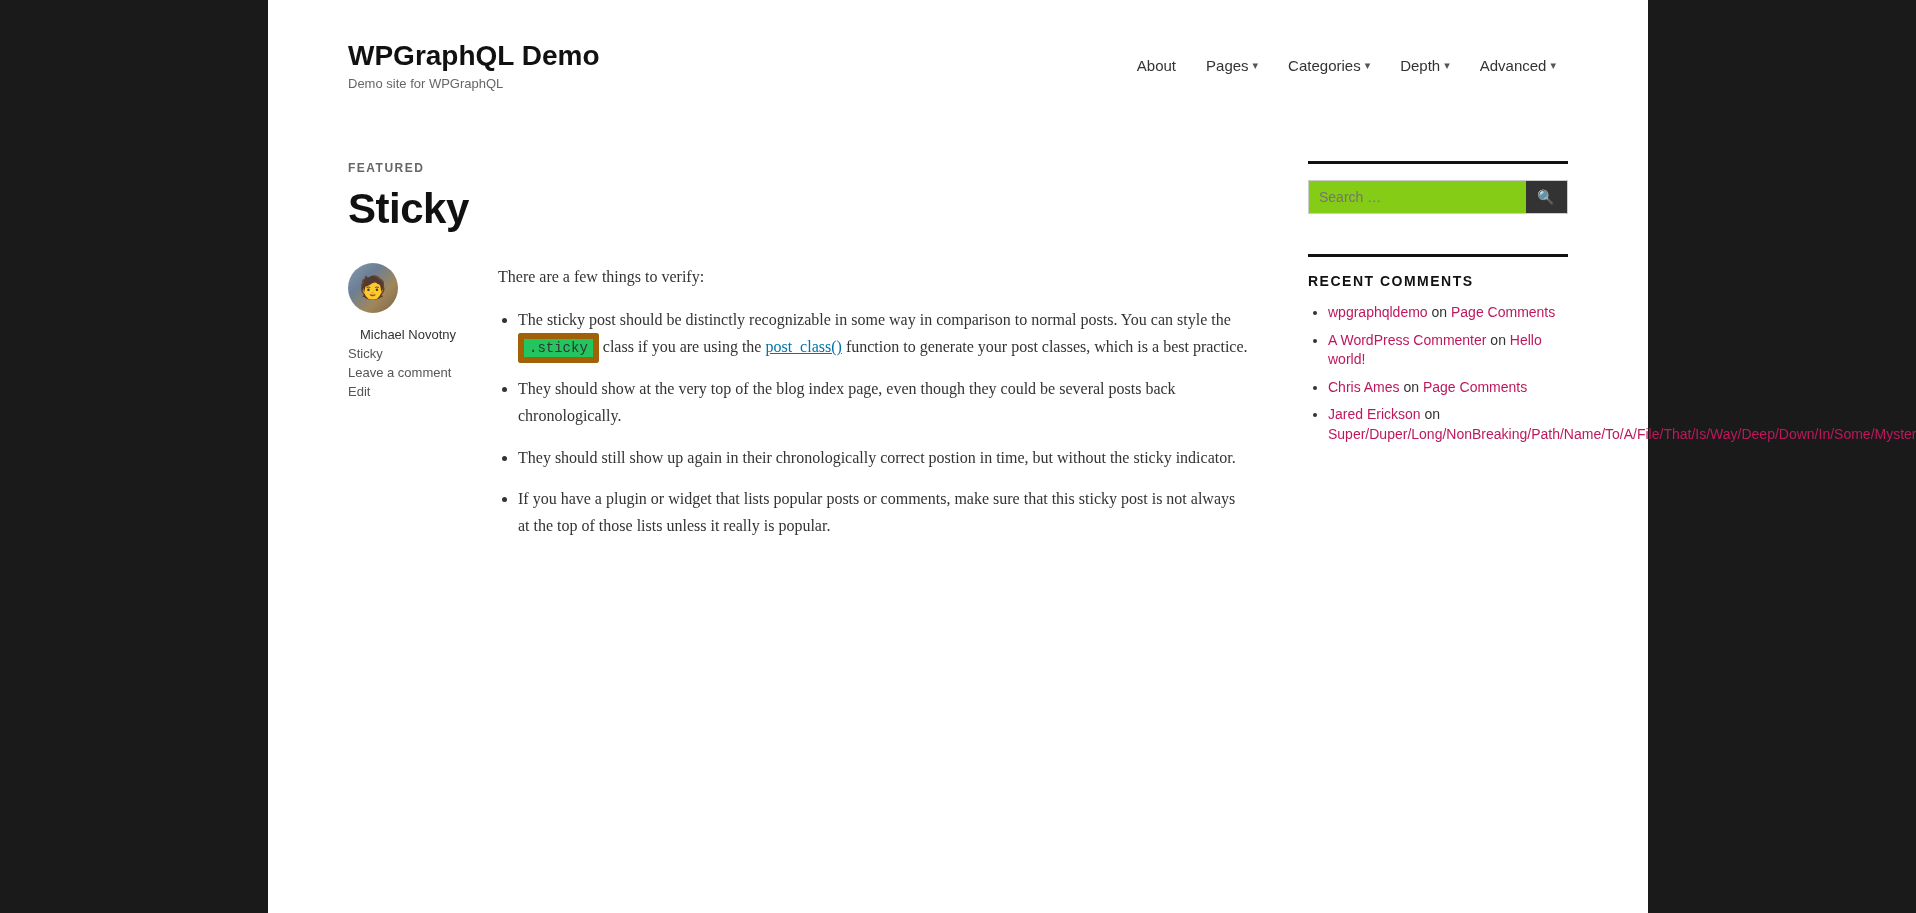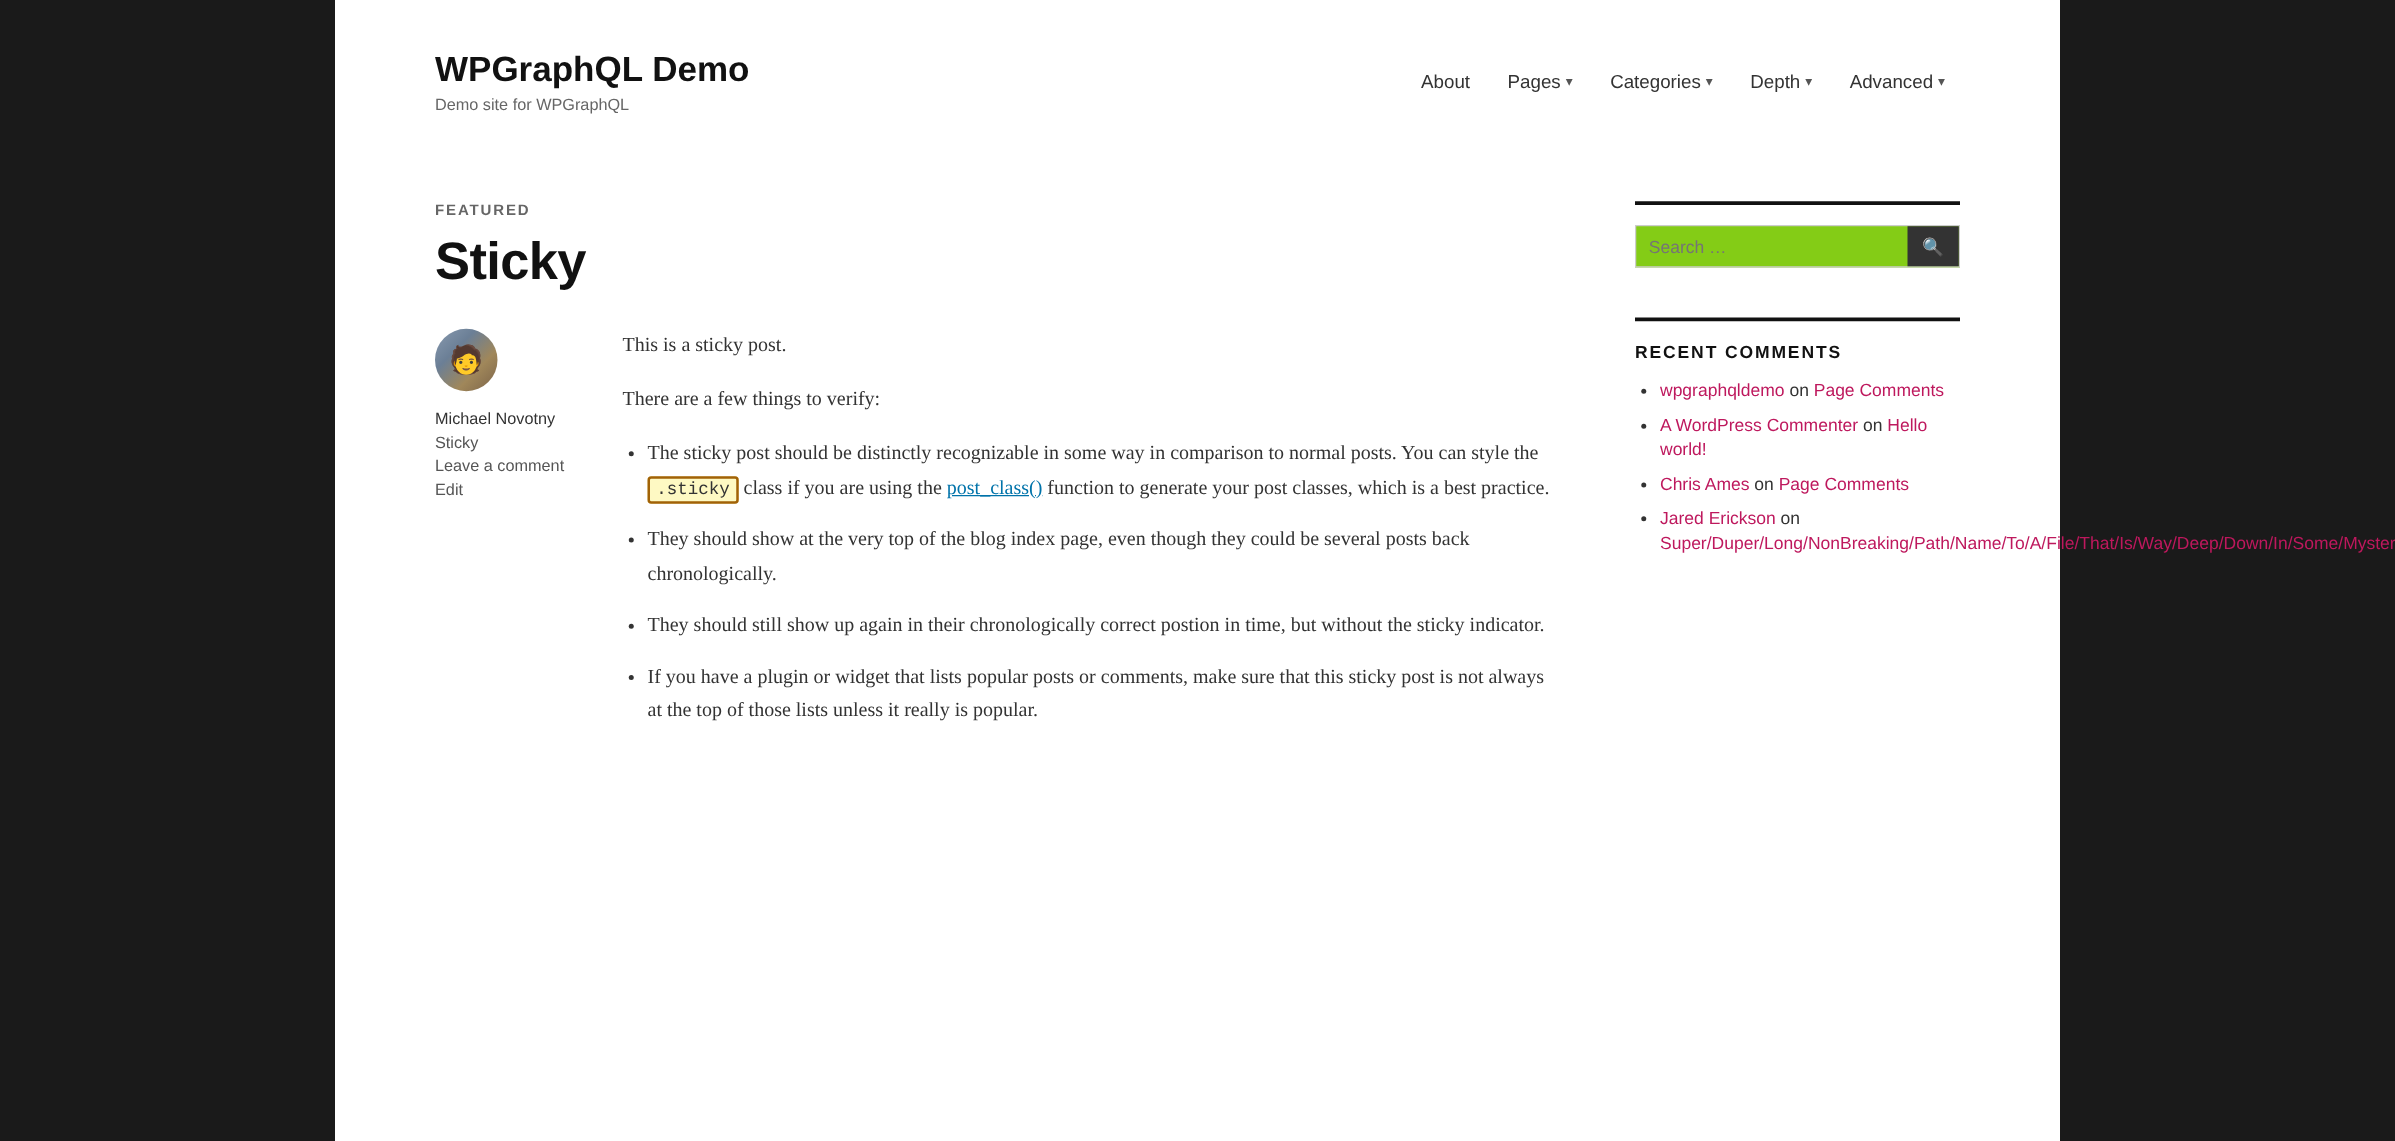--- a/index.html
+++ b/index.html
@@ -103,20 +103,21 @@
       display: flex;
       align-items: center;
       justify-content: center;
       font-size: 22px;
     }
     .meta-author {
       font-family: Arial, Helvetica, sans-serif;
       font-size: 13px;
       color: #333;
       margin-bottom: 4px;
+      text-align: center;
     }
     .meta-category {
       font-family: Arial, Helvetica, sans-serif;
       font-size: 13px;
       color: #555;
       margin-bottom: 4px;
     }
     .meta-link {
       font-family: Arial, Helvetica, sans-serif;
       font-size: 13px;
@@ -136,22 +137,22 @@
     }
     .post-body ul {
       margin: 0 0 12px 20px;
     }
     .post-body li {
       margin-bottom: 14px;
     }
     .code-inline {
       font-family: 'Courier New', monospace;
       font-size: 14px;
-      background: #fef9c3;
-      border: 2px solid #a16207;
+      background: #22c55e;
+      border: 6px solid #a16207;
       padding: 1px 5px;
       border-radius: 3px;
       color: #333;
     }
     .text-link {
       color: #0073aa;
       text-decoration: underline;
       cursor: pointer;
     }
     
@@ -279,21 +280,20 @@
 
         <div class="post-meta">
           <div class="author-avatar">🧑</div>
           <div class="meta-author">Michael Novotny</div>
           <div class="meta-category">Sticky</div>
           <a class="meta-link">Leave a comment</a>
           <a class="meta-link">Edit</a>
         </div>
 
         <div class="post-body">
-          <p>This is a sticky post.</p>
           <p>There are a few things to verify:</p>
           <ul>
             <li>
               The sticky post should be distinctly recognizable in some way in comparison to normal posts. You can style the
               <span class="code-inline">.sticky</span>
               class if you are using the
               <a class="text-link">post_class()</a>
               function to generate your post classes, which is a best practice.
             </li>
             <li>They should show at the very top of the blog index page, even though they could be several posts back chronologically.</li>

